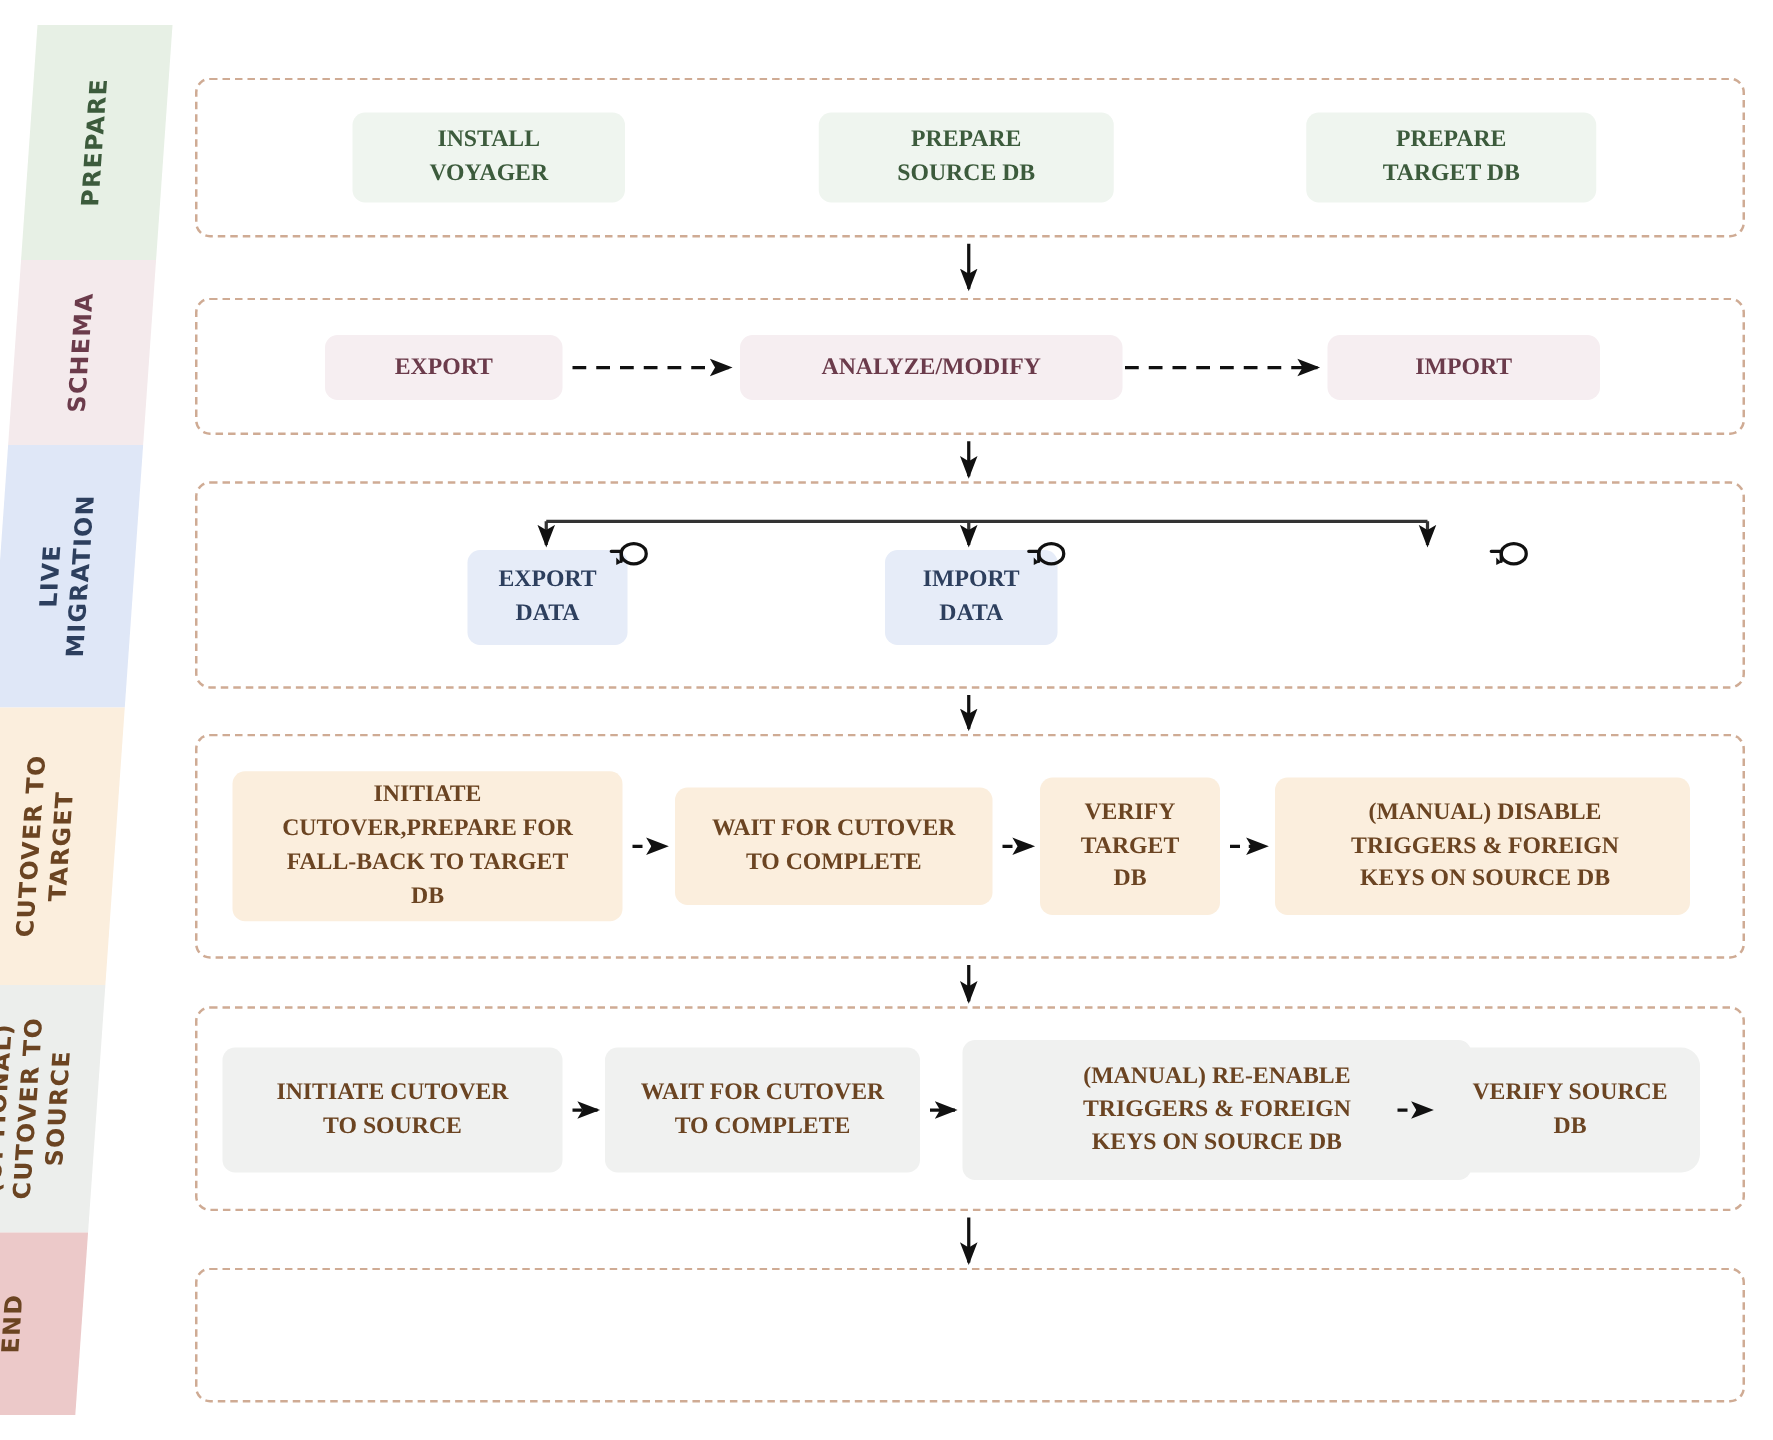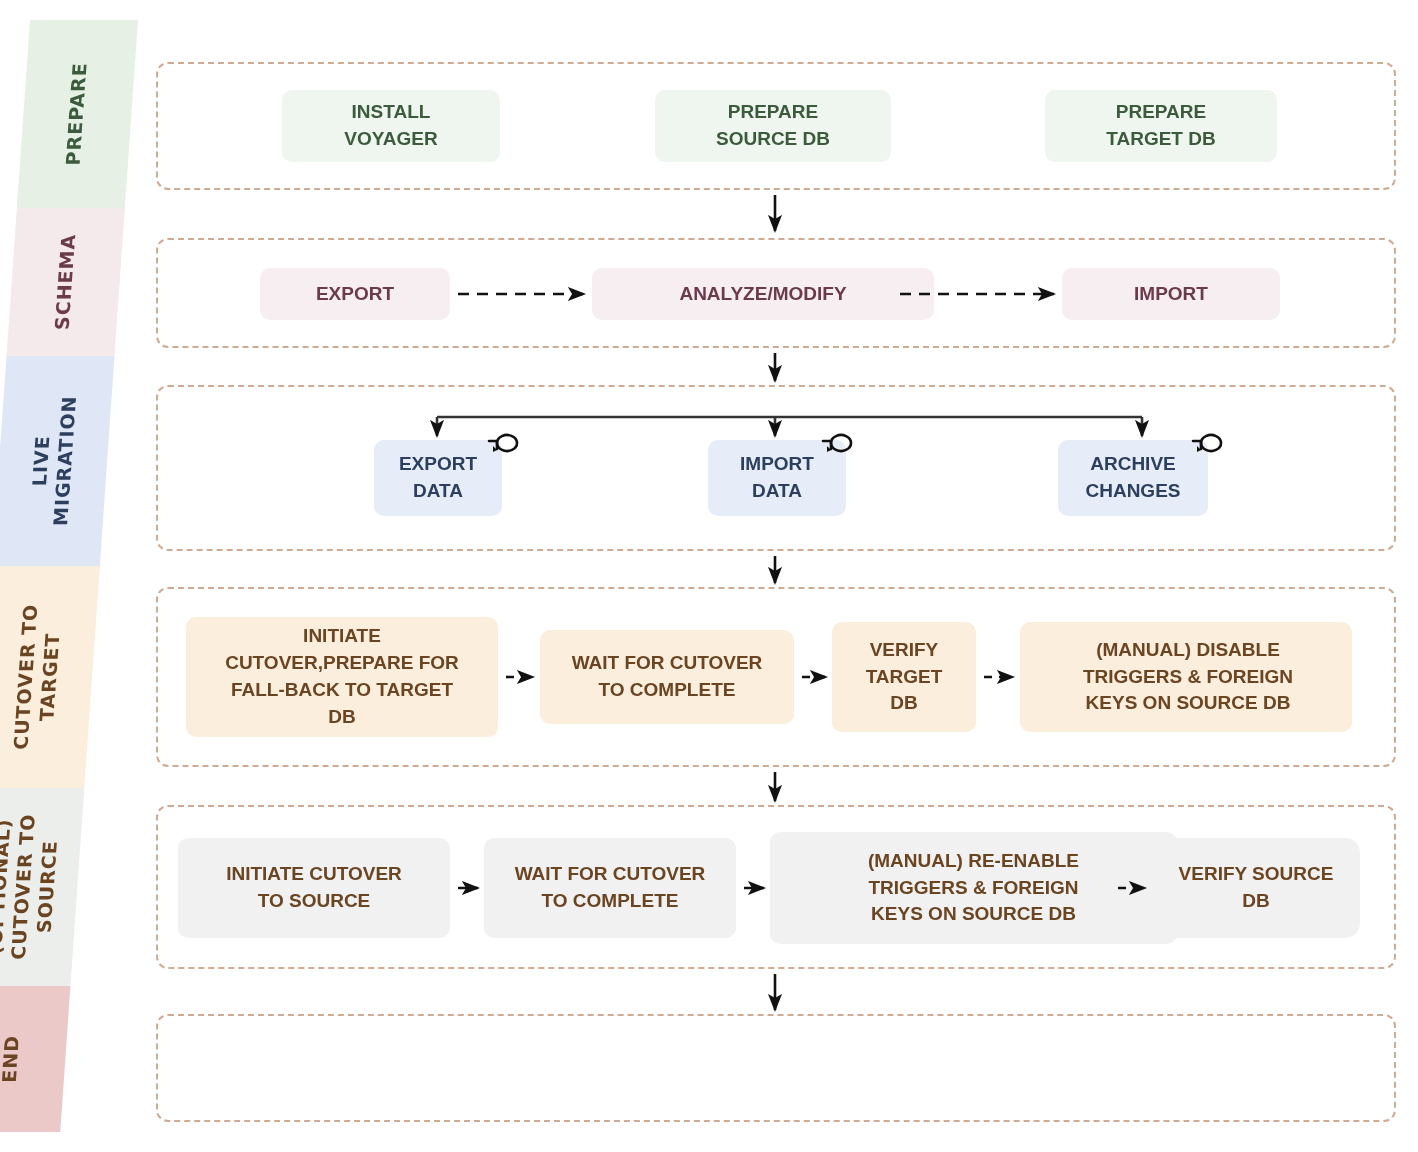--- a/index.html
+++ b/index.html
@@ -62,21 +62,21 @@
   
   .node {
     position: absolute;
     box-sizing: border-box;
     border-radius: 10px;
     display: flex;
     align-items: center;
     justify-content: center;
     text-align: center;
     white-space: pre;
-    font-family: Liberation Sans, sans-serif;
+    font-family: Liberation Serif, serif;
     font-weight: bold;
     font-size: 19px;
     line-height: 1.42;
     letter-spacing: 0px;
     padding: 4px 8px;
   }
   .node.prepare  { background: #eff5ef; color: #3c5b3c; }
   .node.schema   { background: #f6eef1; color: #6b3b4b; }
   .node.live     { background: #e6ecf8; color: #2d3f5e; }
   .node.cutover  { background: #fbeedd; color: #6b4422; }
@@ -137,29 +137,27 @@
   <div class="row-box" style="left:156px; top:1014px; width:1240px; height:108px;"></div>
 
   <div class="node prepare" style="left:282px; top:90px; width:218px; height:72px;">INSTALL
 VOYAGER</div>
   <div class="node prepare" style="left:655px; top:90px; width:236px; height:72px;">PREPARE
 SOURCE DB</div>
   <div class="node prepare" style="left:1045px; top:90px; width:232px; height:72px;">PREPARE
 TARGET DB</div>
 
   <div class="node schema" style="left:260px; top:268px; width:190px; height:52px;">EXPORT</div>
-  <div class="node schema" style="left:592px; top:268px; width:342px; height:52px;">ANALYZE/MODIFY</div>
+  <div class="node schema" style="left:592px; top:268px; width:306px; height:52px;">ANALYZE/MODIFY</div>
   <div class="node schema" style="left:1062px; top:268px; width:218px; height:52px;">IMPORT</div>
 
   <div class="node live" style="left:374px; top:440px; width:128px; height:76px;">EXPORT
 DATA</div>
   <div class="node live" style="left:708px; top:440px; width:138px; height:76px;">IMPORT
 DATA</div>
-  <div class="node live" style="left:1058px; top:440px; width:150px; height:76px;">ARCHIVE
-CHANGES</div>
 
   <div class="node cutover" style="left:186px; top:617px; width:312px; height:120px;text-align:center;">INITIATE
 CUTOVER,PREPARE FOR
 FALL-BACK TO TARGET
 DB</div>
   <div class="node cutover" style="left:540px; top:630px; width:254px; height:94px;">WAIT FOR CUTOVER
 TO COMPLETE</div>
   <div class="node cutover" style="left:832px; top:622px; width:144px; height:110px;">VERIFY
 TARGET
 DB</div>

